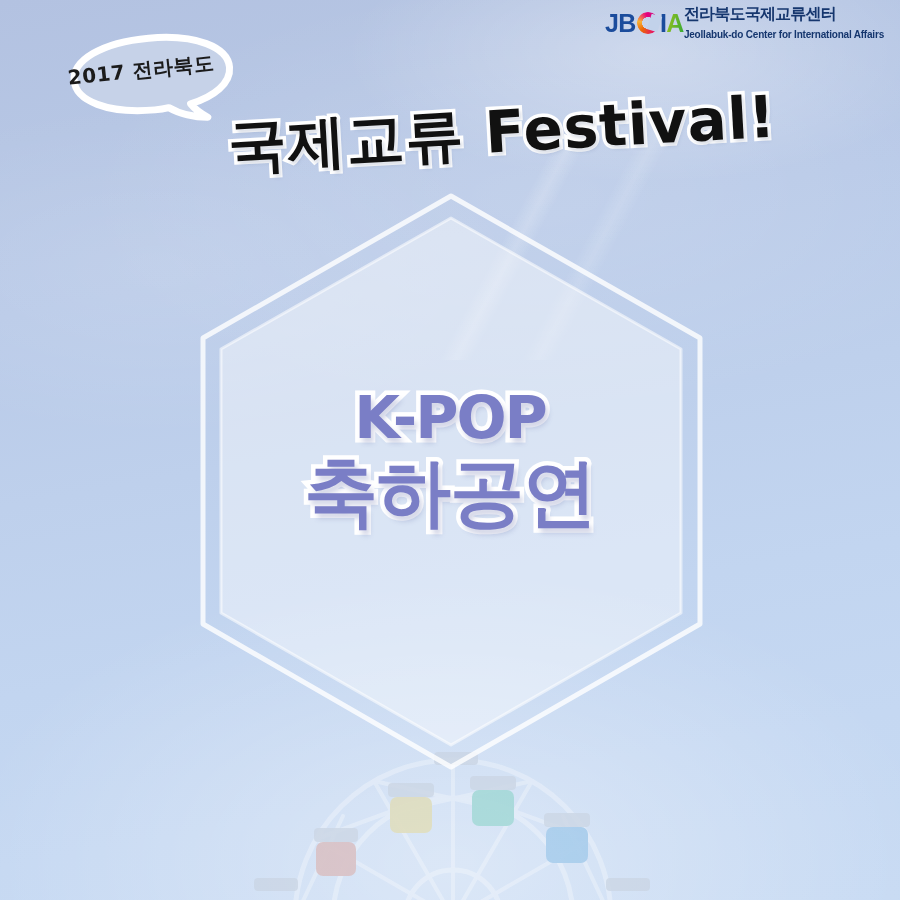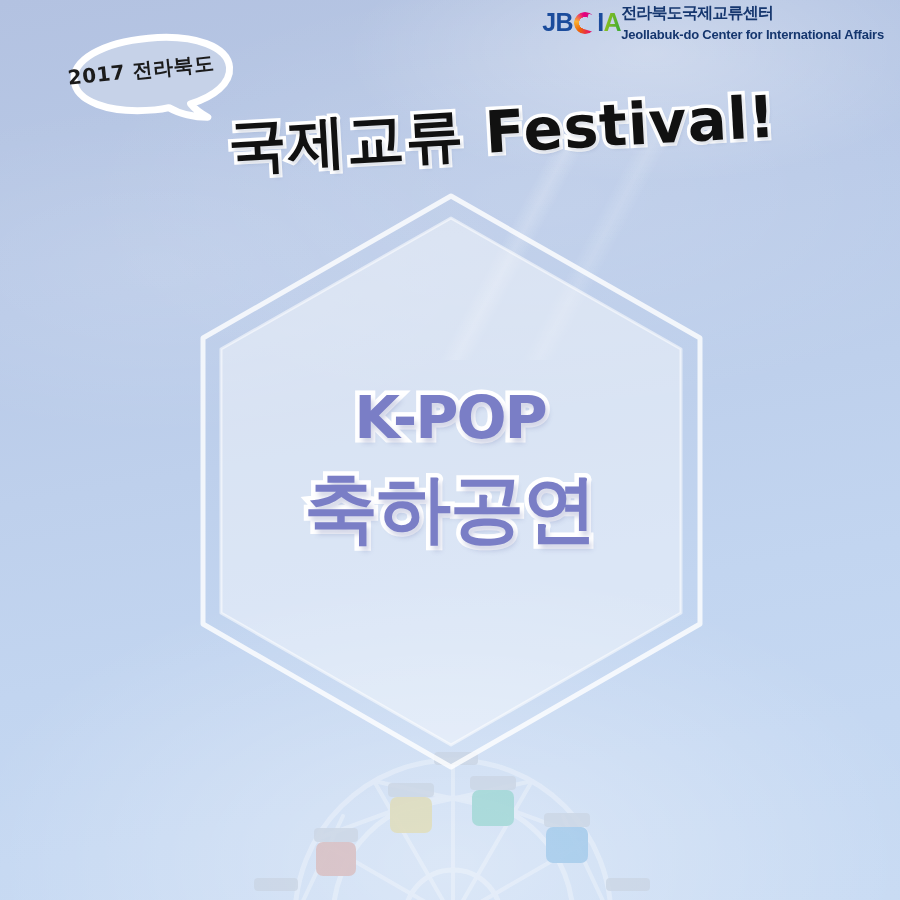--- a/index.html
+++ b/index.html
@@ -108,21 +108,21 @@
   }
   .logo-text { line-height: 1.08; }
   .logo-text .lt-ko {
     font-size: 16px;
     font-weight: bold;
     color: #15366e;
     letter-spacing: -0.8px;
     display: block;
   }
   .logo-text .lt-en {
-    font-size: 13px;
+    font-size: 10px;
     font-weight: bold;
     color: #15366e;
     letter-spacing: -0.2px;
     display: block;
     margin-top: 7px;
   }
 
   
   .bubble {
     position: absolute;
@@ -192,21 +192,21 @@
   .kpop-line1 {
     display: block;
     font-size: 59px;
     letter-spacing: -2px;
     -webkit-text-stroke: 9px #ffffff;
     paint-order: stroke fill;
     text-shadow: 3px 5px 5px rgba(110,120,175,.30);
   }
   .kpop-line2 {
     display: block;
-    margin-top: 24px;
+    margin-top: 8px;
     font-size: 74px;
     letter-spacing: -1px;
     -webkit-text-stroke: 9px #ffffff;
     paint-order: stroke fill;
     text-shadow: 3px 5px 5px rgba(110,120,175,.30);
   }
 
   
   .ferris {
     position: absolute;

